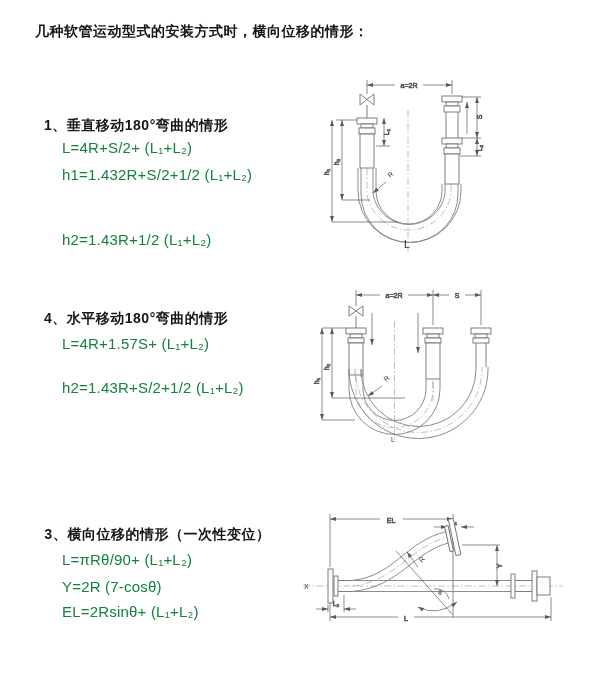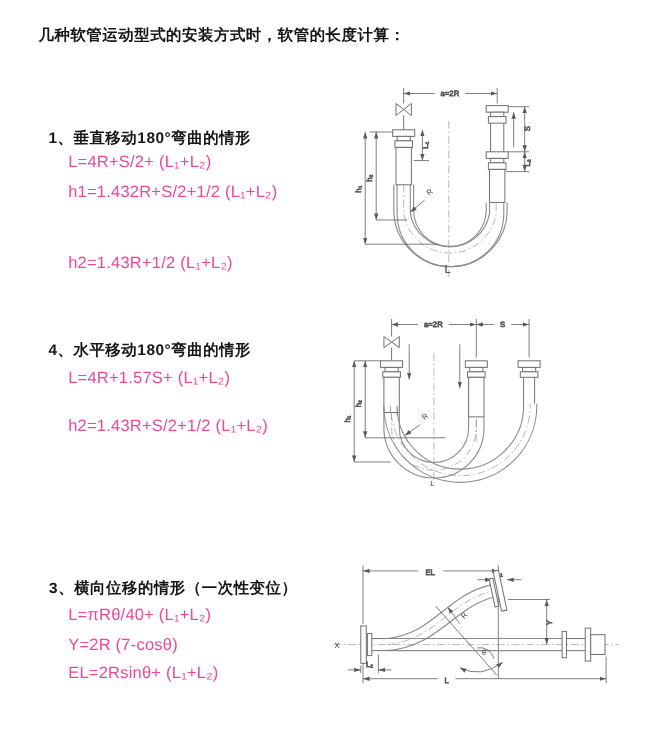--- a/index.html
+++ b/index.html
@@ -1,47 +1,47 @@
 <!DOCTYPE html>
 <html><head>
 <meta charset="utf-8">
 <style>
   html,body{margin:0;padding:0;background:#ffffff;}
   .page{position:relative;width:600px;height:675px;background:#ffffff;overflow:hidden;
         font-family:"Liberation Sans","DejaVu Sans",sans-serif;}
   .t{position:absolute;white-space:nowrap;color:#161616;}
   .title{font-size:14px;font-weight:bold;letter-spacing:0.5px;}
   .head{font-size:14px;font-weight:bold;letter-spacing:0.5px;}
-  .formula{font-size:15px;font-weight:normal;color:#ec4899;letter-spacing:0.2px;}
+  .formula{font-size:15px;font-weight:normal;color:#15803d;letter-spacing:0.2px;}
   svg{position:absolute;overflow:visible;}
   .dim{stroke:#5a5a5a;stroke-width:0.7;fill:none;}
   .hose{stroke:#8c8c8c;stroke-width:1;fill:none;}
   .cl{stroke:#939393;stroke-width:0.6;stroke-dasharray:7 2.5 1.5 2.5;fill:none;}
   .part{stroke:#6f6f6f;stroke-width:0.9;fill:#fdfdfd;}
   .lbl{fill:#3a3a3a;font-size:7px;font-family:"Liberation Sans","DejaVu Sans",sans-serif;}
   .big{font-size:10.5px;fill:#2e2e2e;}
 </style>
 </head>
 <body>
 
 <div class="page">
 
-  <div class="t title" style="left:35px;top:23px;">几种软管运动型式的安装方式时，软管的长度计算：</div>
+  <div class="t title" style="left:35px;top:23px;">几种软管运动型式的安装方式时，横向位移的情形：</div>
 
   <div class="t head" style="left:44px;top:117px;">1、垂直移动180°弯曲的情形</div>
   <div class="t formula" style="left:62px;top:139px;">L=4R+S/2+ (L₁+L₂)</div>
   <div class="t formula" style="left:62px;top:166px;text-align:center;">h1=1.432R+S/2+1/2 (L₁+L₂)</div>
   <div class="t formula" style="left:62px;top:191px;margin-top:40px;">h2=1.43R+1/2 (L₁+L₂)</div>
 
   <div class="t head" style="left:44px;top:310px;">4、水平移动180°弯曲的情形</div>
   <div class="t formula" style="left:62px;top:335px;">L=4R+1.57S+ (L₁+L₂)</div>
   <div class="t formula" style="left:62px;top:379px;">h2=1.43R+S/2+1/2 (L₁+L₂)</div>
 
   <div class="t head" style="left:44px;top:526px;font-family:Liberation Mono, monospace;">3、横向位移的情形（一次性变位）</div>
-  <div class="t formula" style="left:62px;top:551px;">L=πRθ/40+ (L₁+L₂)</div>
+  <div class="t formula" style="left:62px;top:551px;">L=πRθ/90+ (L₁+L₂)</div>
   <div class="t formula" style="left:62px;top:578px;">Y=2R (7-cosθ)</div>
   <div class="t formula" style="left:62px;top:603px;">EL=2Rsinθ+ (L₁+L₂)</div>
 
   <svg style="left:310px;top:72px;" width="275" height="185" viewBox="0 0 275 185">
     <defs>
       <marker id="ar1" markerWidth="6.5" markerHeight="6" refX="6" refY="2.8" orient="auto-start-reverse" markerUnits="userSpaceOnUse">
         <path d="M0,0.8 L6,2.8 L0,4.8 z" fill="#5a5a5a"></path>
       </marker>
       <pattern id="hb1" width="4" height="4" patternUnits="userSpaceOnUse" patternTransform="rotate(45)">
         <path d="M0,0 H4 M0,0 V4" stroke="#9a9a9a" stroke-width="0.6" fill="none"></path>

